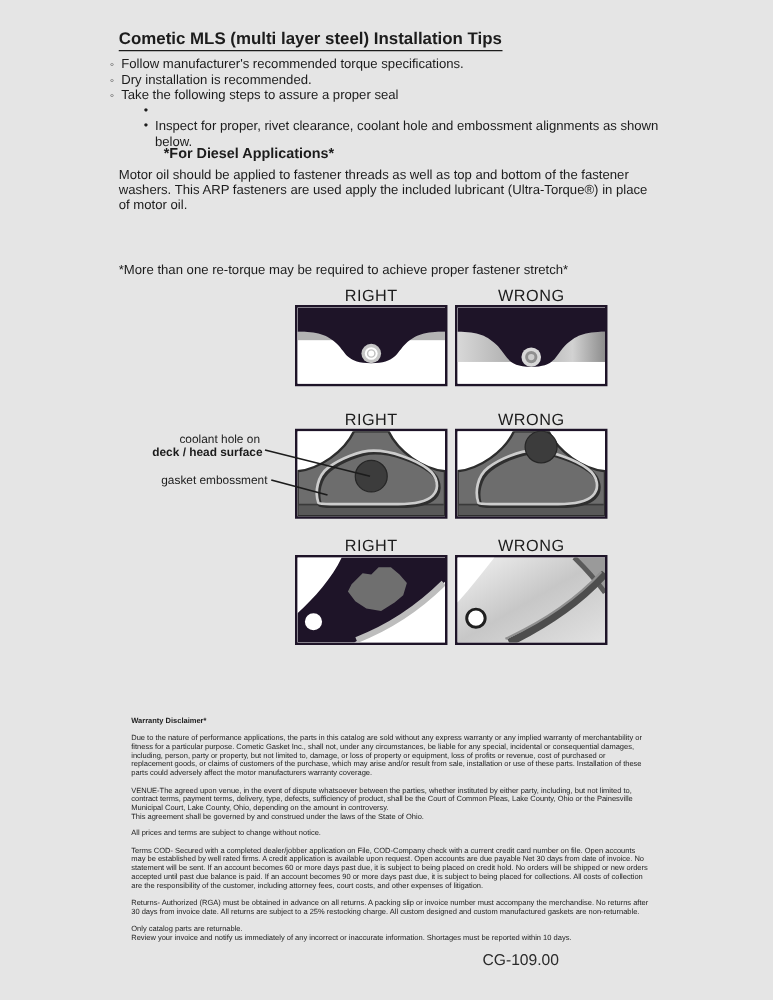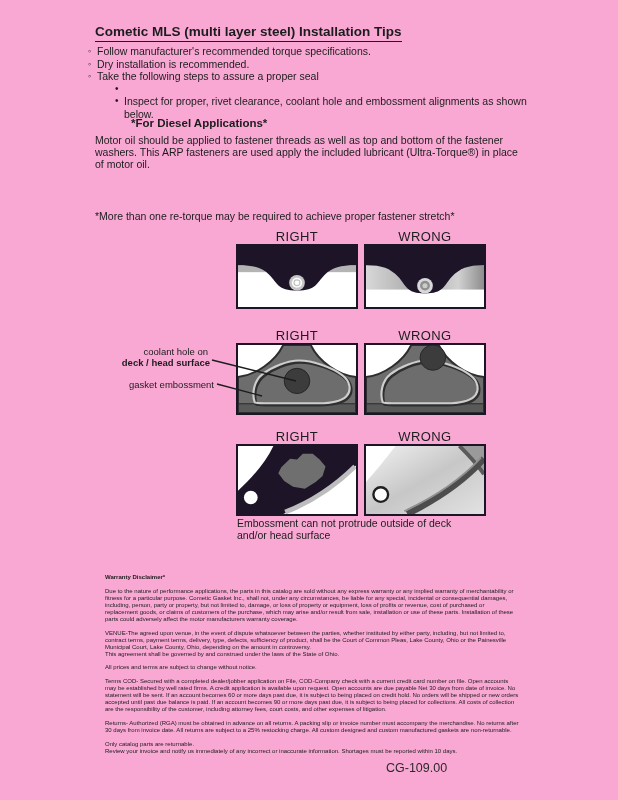--- a/index.html
+++ b/index.html
@@ -1,16 +1,16 @@
 <!DOCTYPE html>
 <html style="--ink: #1c1c1c; --fig-black: #1e1428; --gasket-gray: #6d6d6d; --band-gray: #b4b4b4;"><head>
 <meta charset="utf-8">
 <style>
   html,body{margin:0;padding:0;background:#ffffff;}
-  .page{position:relative;width:618px;height:800px;background:#f9a8d4;overflow:hidden;
+  .page{position:relative;width:618px;height:800px;background:#e5e5e5;overflow:hidden;
         font-family:"Liberation Sans","DejaVu Sans",sans-serif;color:var(--ink,#1c1c1c);}
   .abs{position:absolute;}
   .title{font-size:13.5px;font-weight:bold;border-bottom:1.6px solid var(--ink);padding-bottom:2px;}
   .bullets{font-size:10.5px;line-height:12.6px;width:450px;}
   .b-row{display:flex;}
   .b-mark{width:9px;flex:none;font-size:9px;line-height:12.6px;}
   .sb-row{display:flex;padding-left:27px;}
   .sb-mark{width:9px;flex:none;font-size:10px;line-height:12.6px;}
   .h2{font-size:11.5px;font-weight:bold;}
   .para{font-size:10.5px;line-height:12.1px;width:428px;}
@@ -149,24 +149,20 @@
       </defs>
       <rect x="0" y="0" width="120" height="70" fill="url(#g3w)"></rect>
       <path d="M0,0 H30 C20,13 10,26 0,37 Z" fill="#ffffff"></path>
       <path d="M95,0 H120 V29 C112,17 104,8 95,0 Z" fill="#9a9a9a"></path>
       <path d="M95,0 C104,9 113,19 120,29" stroke="#5a5a5a" stroke-width="4" fill="none"></path>
       <path d="M42,70 C72,55 99,37 120,13" stroke="#4d4d4d" stroke-width="6.5" fill="none"></path>
       <path d="M39,67 C69,53 96,35 117,12" stroke="#8f8f8f" stroke-width="1.8" fill="none"></path>
       <circle cx="15" cy="50" r="7.5" fill="#ffffff" stroke="#1f1f1f" stroke-width="2.4"></circle>
     </svg>
   </div>
-  <div class="abs fig-caption" style="left:237px;top:518px;width:250px;">
-    <div>Embossment can not protrude outside of deck</div>
-    <div>and/or head surface</div>
-  </div>
 
   <div class="abs legal" style="left:105px;top:574px;">
     <div class="lg-h">Warranty Disclaimer*</div>
     <div class="gap"></div>
     <div>Due to the nature of performance applications, the parts in this catalog are sold without any express warranty or any implied warranty of merchantability or fitness for a particular purpose.  Cometic Gasket Inc., shall not, under any circumstances, be liable for any special, incidental or consequential damages, including, person, party or property, but not limited to, damage, or loss of property or equipment, loss of profits or revenue, cost of purchased or replacement goods, or claims of customers of the purchase, which may arise and/or result from sale, installation or use of these parts.  Installation of these parts could adversely affect the motor manufacturers warranty coverage.</div>
     <div class="gap"></div>
     <div>VENUE-The agreed upon venue, in the event of dispute whatsoever between the parties, whether instituted by either party, including, but not limited to, contract terms, payment terms, delivery, type, defects, sufficiency of product, shall be the Court of Common Pleas, Lake County, Ohio or the Painesville Municipal Court, Lake County, Ohio, depending on the amount in controversy.</div>
     <div>This agreement shall be governed by and construed under the laws of the State of Ohio.</div>
     <div class="gap"></div>
     <div>All prices and terms are subject to change without notice.</div>

